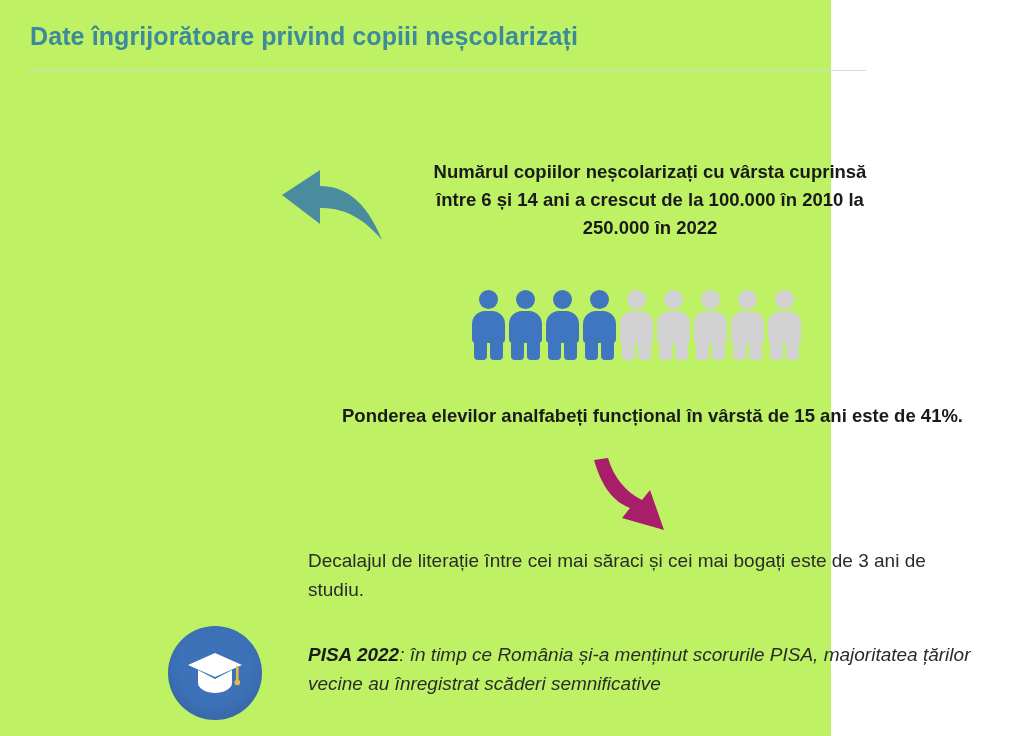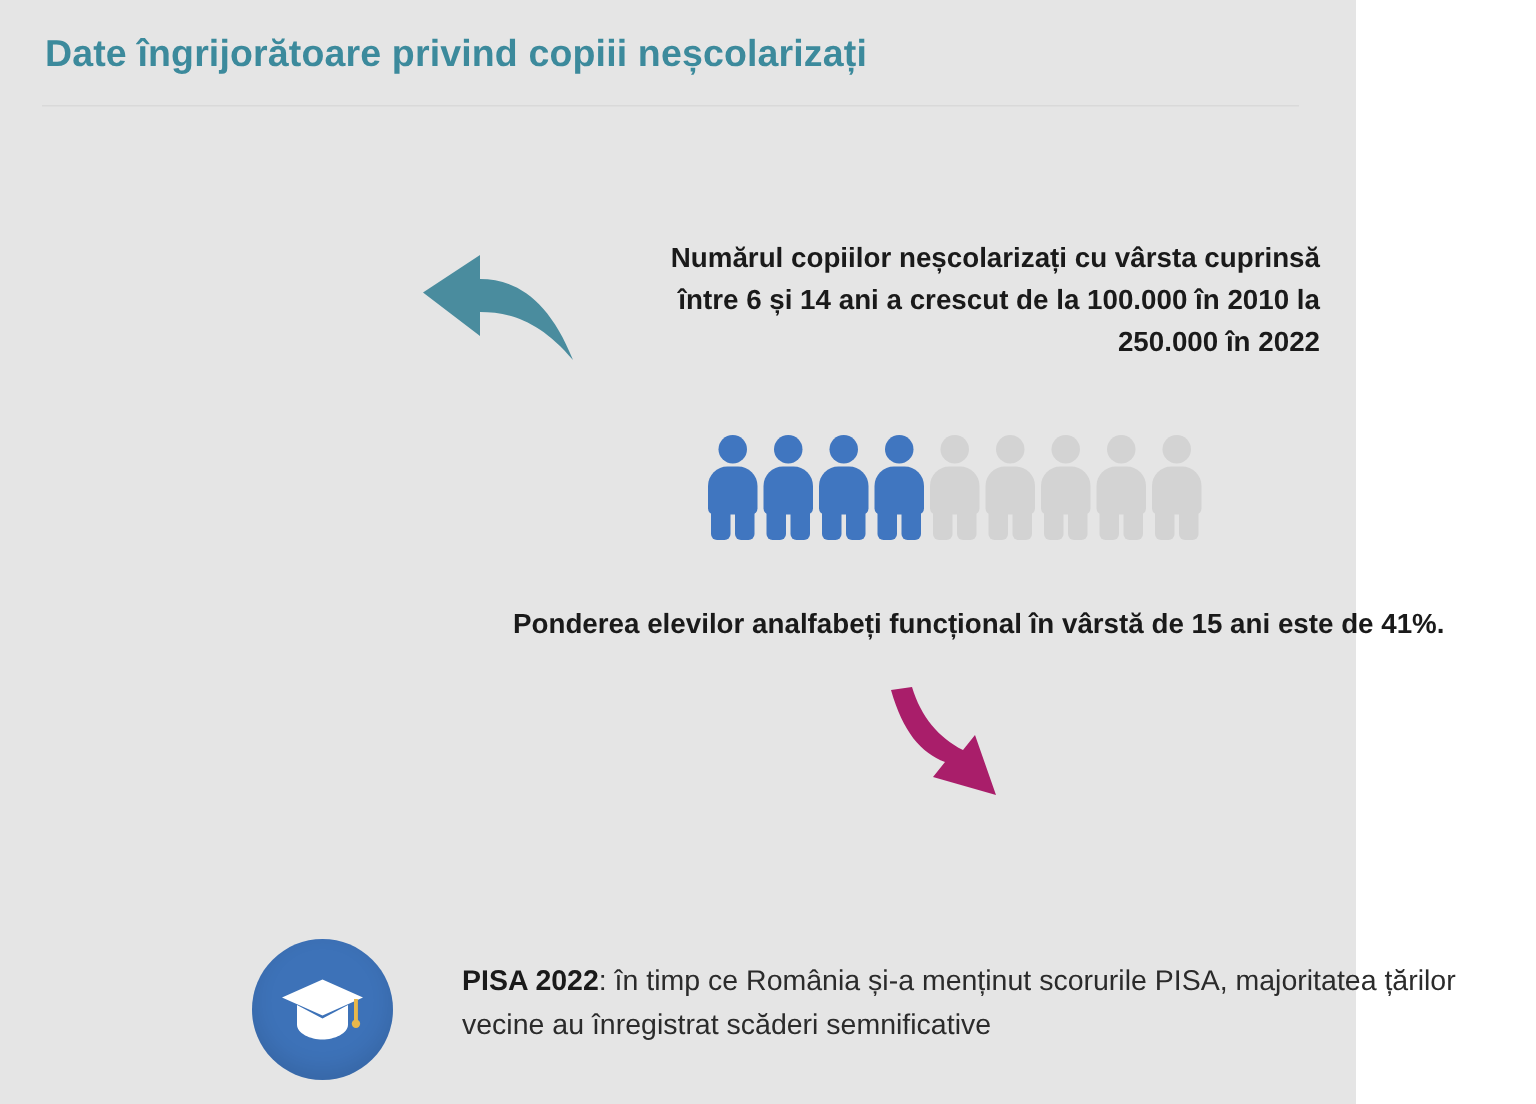--- a/index.html
+++ b/index.html
@@ -10,23 +10,23 @@
     width: 1024px;
     height: 736px;
     background: #ffffff;
     font-family: "Liberation Sans", sans-serif;
     overflow: hidden;
     position: relative;
   }
 
   .slide {
     position: relative;
-    width: 904px;
+    width: 831px;
     height: 736px;
-    background: #e5e5e5;
+    background: #bef264;
   }
 
   
   .slide-title {
     position: absolute;
     left: 30px;
     top: 22px;
     font-size: 25px;
     font-weight: bold;
     color: #3c8a9c;
@@ -41,21 +41,21 @@
     height: 1px;
     background: #d9d9d9;
   }
 
   
   .stat-one {
     position: absolute;
     left: 420px;
     top: 158px;
     width: 460px;
-    text-align: right;
+    text-align: center;
     font-size: 18.5px;
     font-weight: bold;
     color: #1a1a1a;
     line-height: 1.52;
   }
 
   
   .arrow-left {
     position: absolute;
     left: 278px;
@@ -146,20 +146,21 @@
 
   
   .stat-four {
     position: absolute;
     left: 308px;
     top: 640px;
     width: 670px;
     font-size: 19px;
     color: #2b2b2b;
     line-height: 1.55;
+    font-style: italic;
   }
   .stat-four b { font-weight: bold; color: #1a1a1a; }
 
   
   .badge {
     position: absolute;
     left: 168px;
     top: 626px;
     width: 94px;
     height: 94px;
@@ -243,20 +244,21 @@
   </div>
 
   <div class="stat-two">Ponderea elevilor analfabeți funcțional în vârstă de 15 ani este de 41%.</div>
 
   <div class="arrow-down">
     <svg width="86" height="86" viewBox="0 0 86 86" xmlns="http://www.w3.org/2000/svg">
       <path d="M6 2 C14 30 26 44 42 50 L34 60 L76 72 L62 32 L54 42 C38 34 26 20 20 0 Z" fill="#a91e6a"></path>
     </svg>
   </div>
 
+  <div class="stat-three">Decalajul de literație între cei mai săraci și cei mai bogați este de 3 ani de studiu.</div>
 
   <div class="stat-four"><b>PISA 2022</b><span>: în timp ce România și-a menținut scorurile PISA, majoritatea țărilor vecine au înregistrat scăderi semnificative</span></div>
 
   <div class="badge">
     <svg width="56" height="46" viewBox="0 0 56 46" xmlns="http://www.w3.org/2000/svg">
       <path d="M28 2 L55 14 L28 26 L1 14 Z" fill="#ffffff"></path>
       <path d="M11 19 L11 32 C11 38 20 42 28 42 C36 42 45 38 45 32 L45 19 L28 28 Z" fill="#ffffff"></path>
       <rect x="49" y="15" width="2.6" height="15" fill="#e8b84b"></rect>
       <circle cx="50.3" cy="31.5" r="2.8" fill="#e8b84b"></circle>
     </svg>

